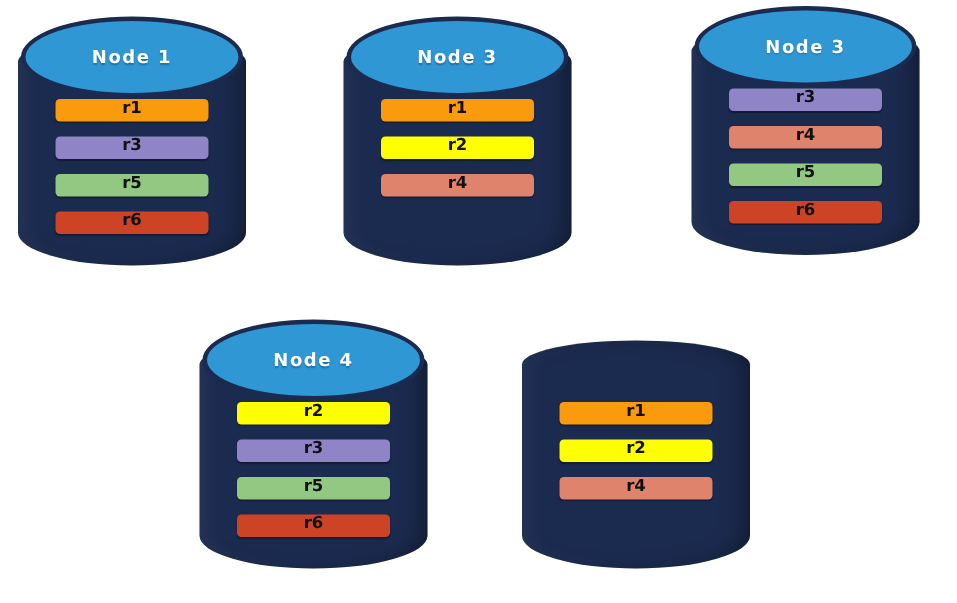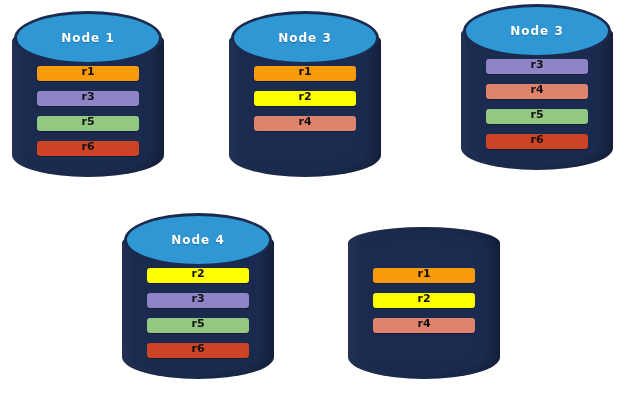--- a/index.html
+++ b/index.html
@@ -87,21 +87,21 @@
     font-size: 11px;
     font-weight: bold;
     color: #111111;
     line-height: 1;
   }
 
   
   .node-1 { left: 12px;  top: 8px;   }
   .node-2 { left: 229px; top: 8px;   }
   .node-3 { left: 445px; top: 1px; margin-left: 16px;   }
-  .node-4 { left: 122px; top: 210px; }
+  .node-4 { left: 133px; top: 210px; }
   .node-5 { left: 348px; top: 210px; }
 </style>
 </head>
 <body>
 
 <div id="diagram">
 
   <div class="node node-1">
     <div class="cyl-body"></div>
     <div class="cyl-top">

